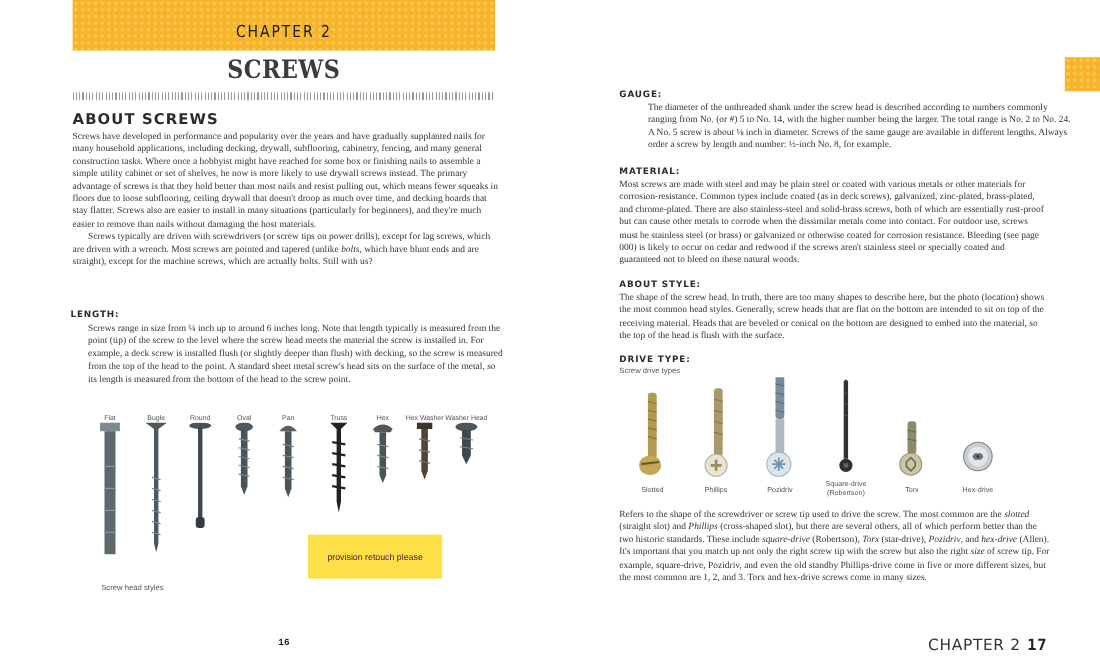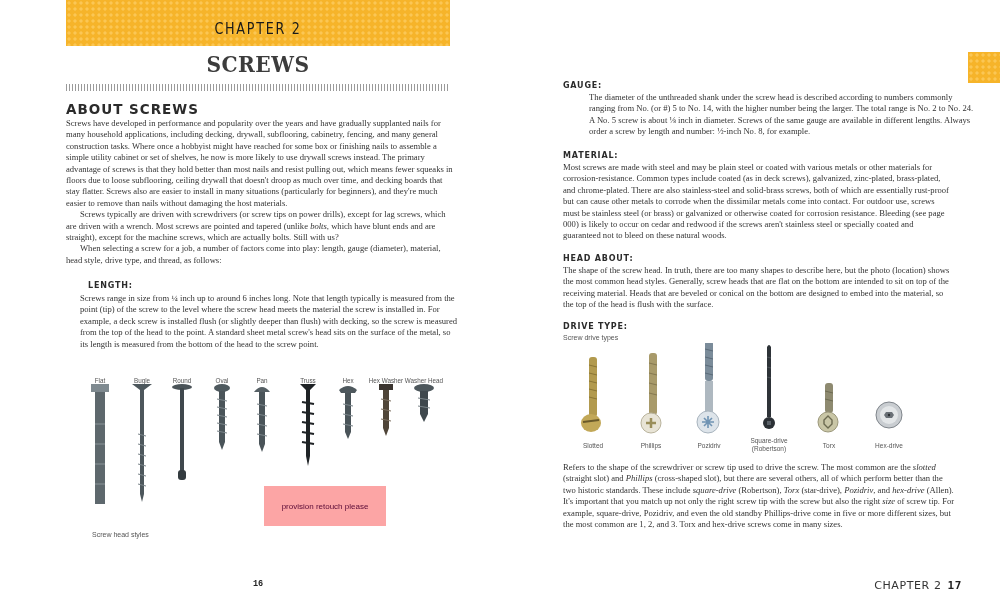--- a/index.html
+++ b/index.html
@@ -24,35 +24,35 @@
     background-image:repeating-linear-gradient(90deg,#9a9a9a 0 1px, transparent 1px 3px); }
 
   .section-h { position:absolute; font-family:"DejaVu Sans", sans-serif; font-weight:bold; color:#2b2b2b; }
   .sec-about { left:66px; top:101px; font-size:13.5px; letter-spacing:1px; }
   .body-text { position:absolute; font-size:8.6px; line-height:11.4px; color:#333; text-align:left; }
   .body-text p { margin:0; }
   .body-text p.indent { text-indent:14px; }
   .about-text { left:66px; top:118px; width:392px; }
 
   .sub-h { position:absolute; font-family:"DejaVu Sans", sans-serif; font-weight:bold; font-size:8px; letter-spacing:0.8px; color:#2b2b2b; }
-  .len-h { left:88px; top:281px; }
+  .len-h { left:64px; top:281px; }
   .len-text { left:80px; top:293px; width:380px; }
 
   .head-styles { position:absolute; left:80px; top:368px; width:380px; height:170px; }
   .hs-item { position:absolute; top:0; width:40px; text-align:center; }
   .hs-label { font-family:"Liberation Sans", sans-serif; font-size:6.3px; color:#555; line-height:7px; height:16px; display:flex; align-items:flex-end; justify-content:center; }
   .hs-screw { margin:0 auto; position:relative; }
   .hs-caption { position:absolute; left:12px; top:163px; font-family:"Liberation Sans", sans-serif; font-size:7px; color:#555; }
 
-  .retouch { position:absolute; left:264px; top:486px; width:122px; height:40px; background:#fca5a5;
+  .retouch { position:absolute; left:280px; top:486px; width:122px; height:40px; background:#fde047;
     display:flex; align-items:center; justify-content:center;
     font-family:"Liberation Sans", sans-serif; font-size:8px; color:#5a0a36; }
 
   .folio-left { position:absolute; left:253px; top:579px; font-family:Liberation Mono, monospace; font-weight:bold; font-size:8.5px; color:#222; }
-  .folio-right { position:absolute; right:38px; top:579px; font-family:"DejaVu Sans", sans-serif; font-size:11px; color:#333; letter-spacing:0.6px; }
+  .folio-right { position:absolute; right:48px; top:579px; font-family:"DejaVu Sans", sans-serif; font-size:14px; color:#333; letter-spacing:0.6px; }
   .folio-right b { font-family:"DejaVu Sans Mono", monospace; margin-left:6px; color:#222; }
 
   .side-tab { position:absolute; left:468px; top:52px; width:32px; height:31px;
     background-color:#f6b42a;
     background-image:radial-gradient(circle at 3px 3px, rgba(255,214,120,0.55) 1.4px, transparent 1.8px);
     background-size:6px 6px; }
 
   .gauge-h { left:63px; top:81px; }
   .gauge-text { left:63px; top:92px; width:390px;margin-left:26px; }
   .mat-h { left:63px; top:151px; }
@@ -74,21 +74,20 @@
   <div class="chapter-band">
     <div class="chapter-label">CHAPTER 2</div>
   </div>
   <div class="chapter-title">SCREWS</div>
   <div class="hatch"></div>
 
   <div class="section-h sec-about">ABOUT SCREWS</div>
   <div class="body-text about-text">
     <p>Screws have developed in performance and popularity over the years and have gradually supplanted nails for many household applications, including decking, drywall, subflooring, cabinetry, fencing, and many general construction tasks. Where once a hobbyist might have reached for some box or finishing nails to assemble a simple utility cabinet or set of shelves, he now is more likely to use drywall screws instead. The primary advantage of screws is that they hold better than most nails and resist pulling out, which means fewer squeaks in floors due to loose subflooring, ceiling drywall that doesn't droop as much over time, and decking boards that stay flatter. Screws also are easier to install in many situations (particularly for beginners), and they're much easier to remove than nails without damaging the host materials.</p>
     <p class="indent"><span>Screws typically are driven with screwdrivers (or screw tips on power drills), except for lag screws, which are driven with a wrench. Most screws are pointed and tapered (unlike </span><i>bolts</i><span>, which have blunt ends and are straight), except for the machine screws, which are actually bolts. Still with us?</span></p>
-    <p class="indent">When selecting a screw for a job, a number of factors come into play: length, gauge (diameter), material, head style, drive type, and thread, as follows:</p>
   </div>
 
   <div class="sub-h len-h">LENGTH:</div>
   <div class="body-text len-text">Screws range in size from ¼ inch up to around 6 inches long. Note that length typically is measured from the point (tip) of the screw to the level where the screw head meets the material the screw is installed in. For example, a deck screw is installed flush (or slightly deeper than flush) with decking, so the screw is measured from the top of the head to the point. A standard sheet metal screw's head sits on the surface of the metal, so its length is measured from the bottom of the head to the screw point.</div>
 
   <div class="head-styles">
     <div class="hs-item" style="left:0px">
       <div class="hs-label">Flat</div>
       <svg class="hs-screw" width="40" height="120">
           <rect x="11" y="0" width="18" height="8" fill="#7f8a90"></rect>
@@ -208,21 +207,21 @@
 
 <div class="page page-right">
   <div class="side-tab"></div>
 
   <div class="sub-h gauge-h">GAUGE:</div>
   <div class="body-text gauge-text">The diameter of the unthreaded shank under the screw head is described according to numbers commonly ranging from No. (or #) 5 to No. 14, with the higher number being the larger. The total range is No. 2 to No. 24. A No. 5 screw is about ⅛ inch in diameter. Screws of the same gauge are available in different lengths. Always order a screw by length and number: ½-inch No. 8, for example.</div>
 
   <div class="sub-h mat-h">MATERIAL:</div>
   <div class="body-text mat-text">Most screws are made with steel and may be plain steel or coated with various metals or other materials for corrosion-resistance. Common types include coated (as in deck screws), galvanized, zinc-plated, brass-plated, and chrome-plated. There are also stainless-steel and solid-brass screws, both of which are essentially rust-proof but can cause other metals to corrode when the dissimilar metals come into contact. For outdoor use, screws must be stainless steel (or brass) or galvanized or otherwise coated for corrosion resistance. Bleeding (see page 000) is likely to occur on cedar and redwood if the screws aren't stainless steel or specially coated and guaranteed not to bleed on these natural woods.</div>
 
-  <div class="sub-h head-h">HEAD ABOUT:</div>
+  <div class="sub-h head-h">ABOUT STYLE:</div>
   <div class="body-text head-text">The shape of the screw head. In truth, there are too many shapes to describe here, but the photo (location) shows the most common head styles. Generally, screw heads that are flat on the bottom are intended to sit on top of the receiving material. Heads that are beveled or conical on the bottom are designed to embed into the material, so the top of the head is flush with the surface.</div>
 
   <div class="sub-h drive-h">DRIVE TYPE:</div>
   <div class="drive-cap">Screw drive types</div>
 
   <div class="drive-types">
     <div class="dt-item" style="left:0px;top:0">
       <svg width="60" height="95">
           <rect x="26" y="14" width="8" height="60" rx="3" fill="#b29a4e"></rect>
           <g stroke="#8a7534" stroke-width="1">

